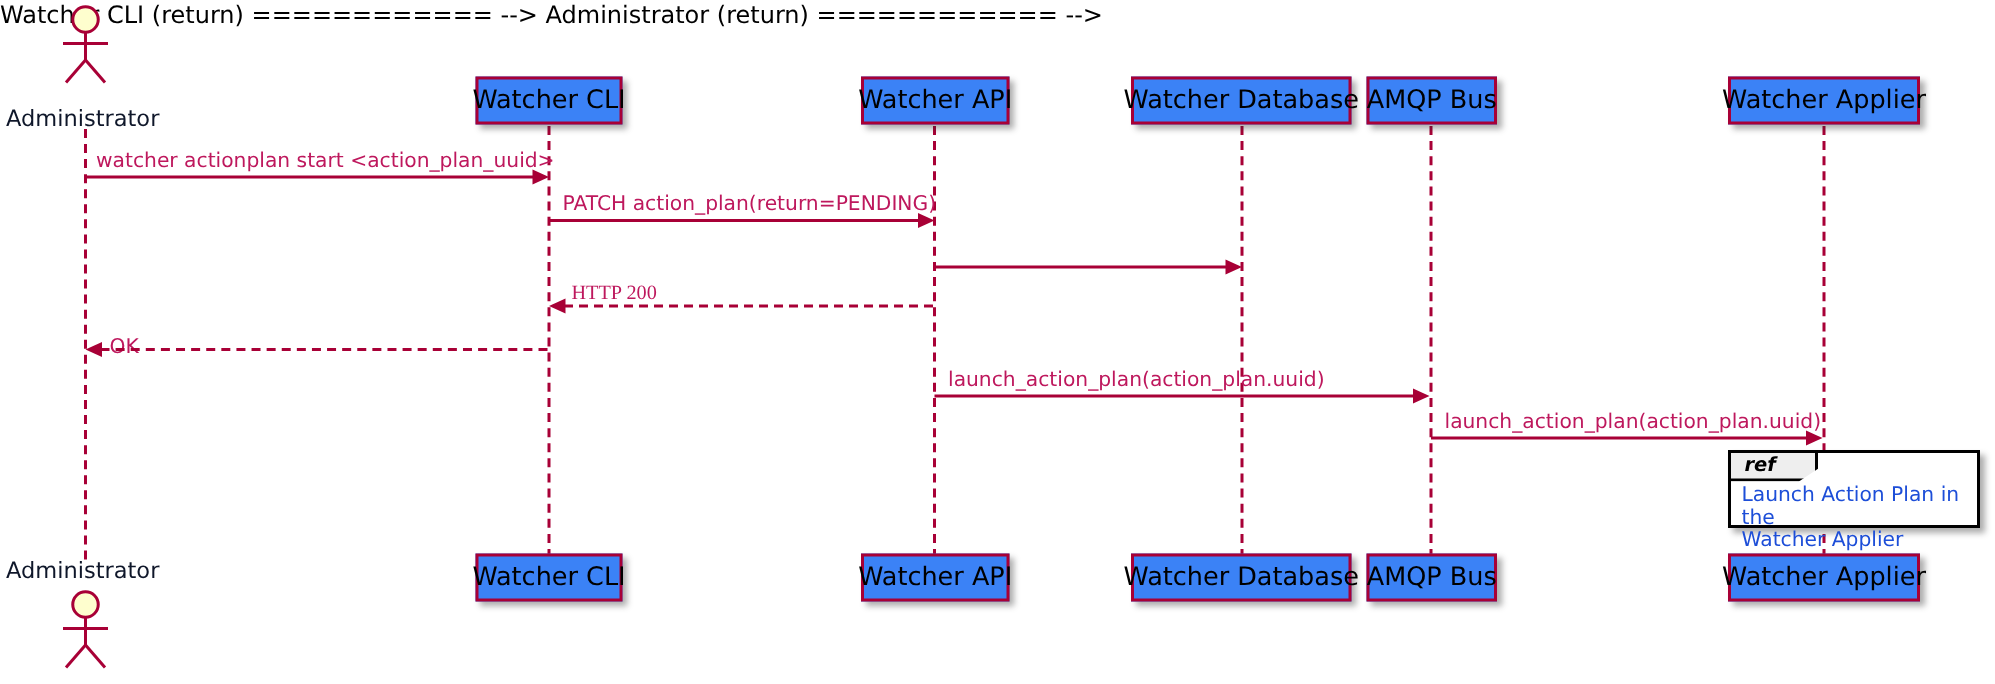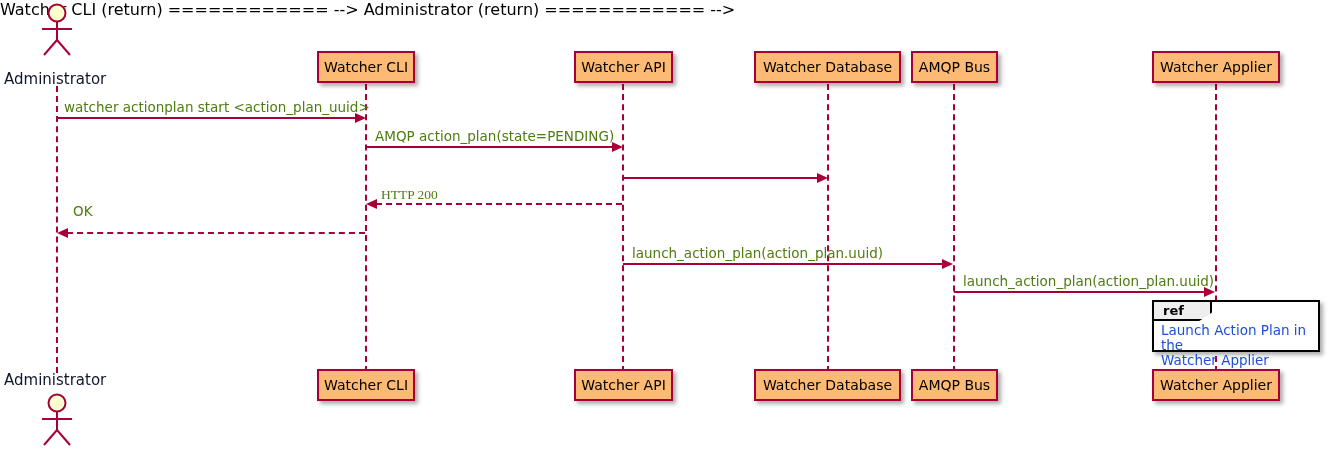--- a/index.html
+++ b/index.html
@@ -20,24 +20,24 @@
   
   .lifeline {
     position: absolute;
     width: 0;
     border-left: 2px dashed #A80036;
   }
   
   .participant {
     position: absolute;
     box-sizing: border-box;
-    background: #fdba74;
+    background: #3b82f6;
     border: 2px solid #A80036;
     color: #000000;
-    font-size: 14px;
+    font-size: 17px;
     line-height: 1;
     display: flex;
     align-items: center;
     justify-content: center;
     white-space: nowrap;
     box-shadow: 3px 3px 4px rgba(40,40,40,0.38);
   }
   
   .actor {
     position: absolute;
@@ -68,21 +68,21 @@
     border-left: 11px solid #A80036;
   }
   .arrow-head.left {
     border-top: 5px solid transparent;
     border-bottom: 5px solid transparent;
     border-right: 11px solid #A80036;
   }
   .msg-label {
     position: absolute;
     font-size: 13.5px;
-    color: #4d7c0f;
+    color: #be185d;
     white-space: nowrap;
     line-height: 1;
   }
   
   .ref-box {
     position: absolute;
     box-sizing: border-box;
     background: #FFFFFF;
     border: 2px solid #000000;
     box-shadow: 3px 3px 4px rgba(40,40,40,0.38);
@@ -96,20 +96,21 @@
     background: #EEEEEE;
     border-right: 2px solid #000000;
     border-bottom: 2px solid #000000;
     display: flex;
     align-items: center;
     padding-left: 9px;
     font-size: 13px;
     font-weight: bold;
     color: #000000;
     clip-path: polygon(0 0, 100% 0, 100% 55%, 78% 100%, 0 100%);
+    font-style: italic;
   }
   .ref-text {
     position: absolute;
     left: 7px;
     top: 21px;
     font-size: 13.5px;
     color: #1d4ed8;
     line-height: 15px;
     white-space: pre-line;
   }
@@ -168,35 +169,35 @@
   <div class="participant" style="left:911px; top:369px; width:87px; height:32px;">AMQP Bus</div>
 
   <div class="participant" style="left:1152px; top:369px; width:128px; height:32px;">Watcher Applier</div>
 
   
   <div class="msg-label" style="left:64px; top:101px;">watcher actionplan start &lt;action_plan_uuid&gt;</div>
   <div class="msg-line" style="left:57px; top:117px; width:300px;"></div>
   <div class="arrow-head right" style="left:355px; top:113px;"></div>
 
   
-  <div class="msg-label" style="left:375px; top:130px;">AMQP action_plan(state=PENDING)</div>
+  <div class="msg-label" style="left:375px; top:130px;">PATCH action_plan(return=PENDING)</div>
   <div class="msg-line" style="left:366px; top:146px; width:248px;"></div>
   <div class="arrow-head right" style="left:612px; top:142px;"></div>
 
   
   <div class="msg-line" style="left:623px; top:177px; width:196px;"></div>
   <div class="arrow-head right" style="left:817px; top:173px;"></div>
 
    Watcher CLI (return) ============ --&gt;
   <div class="msg-label" style="left:381px; top:188px;font-family:Liberation Serif, serif;">HTTP 200</div>
   <div class="msg-line dashed" style="left:376px; top:203px; width:246px;"></div>
   <div class="arrow-head left" style="left:366px; top:199px;"></div>
 
    Administrator (return) ============ --&gt;
-  <div class="msg-label" style="left:73px; top:205px;text-align:right;">OK</div>
+  <div class="msg-label" style="left:73px; top:225px;text-align:right;">OK</div>
   <div class="msg-line dashed" style="left:67px; top:232px; width:298px;"></div>
   <div class="arrow-head left" style="left:57px; top:228px;"></div>
 
   
   <div class="msg-label" style="left:632px; top:247px;">launch_action_plan(action_plan.uuid)</div>
   <div class="msg-line" style="left:623px; top:263px; width:321px;"></div>
   <div class="arrow-head right" style="left:942px; top:259px;"></div>
 
   
   <div class="msg-label" style="left:963px; top:275px;">launch_action_plan(action_plan.uuid)</div>

